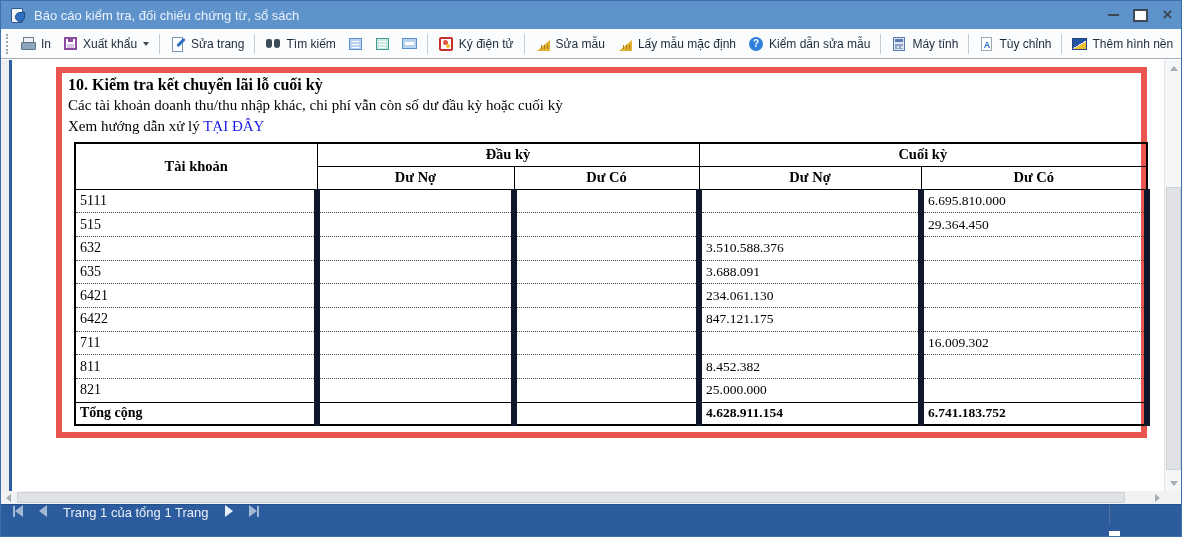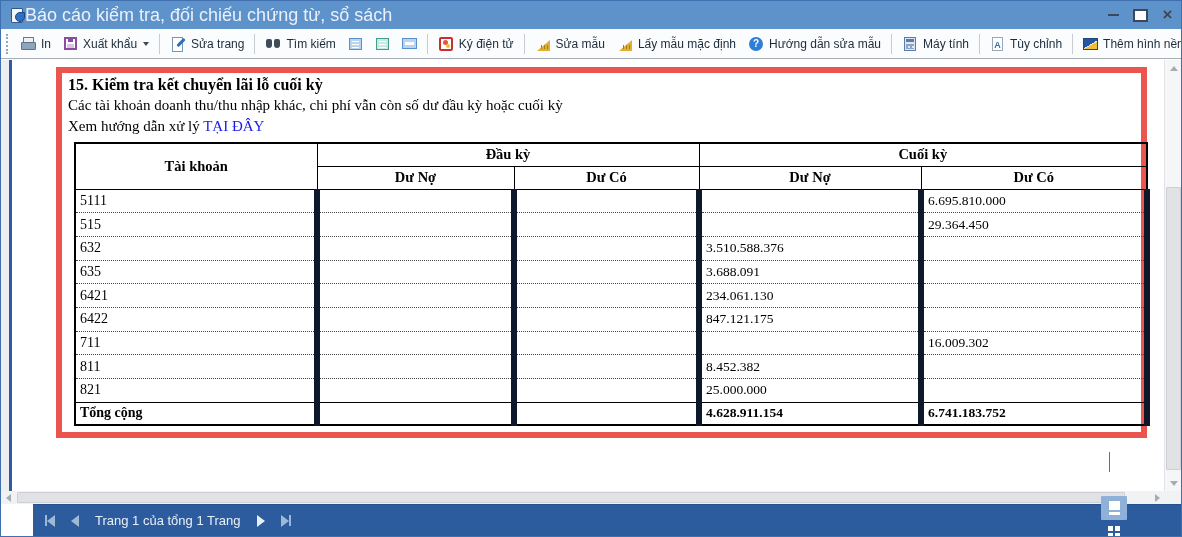--- a/index.html
+++ b/index.html
@@ -10,21 +10,21 @@
     border:1px solid #3f6fae;background:#fff;
   }
   
   .titlebar{position:absolute;top:0;left:0;right:0;height:28px;background:#5e92cb;
     display:flex;align-items:center;padding-left:8px;}
   .app-icon{width:16px;height:16px;position:relative;flex:none;}
   .app-icon::before{content:"";position:absolute;left:2px;top:1px;width:10px;height:13px;
     background:#f2f6fb;border:1px solid #31568c;border-radius:1px;}
   .app-icon::after{content:"";position:absolute;right:0;bottom:1px;width:8px;height:8px;
     background:#2f6fc0;border-radius:50% 0 50% 50%;border:1px solid #1d4a86;}
-  .win-title{color:#eaf1fa;font-size:18px;white-space:nowrap;}
+  .win-title{color:#eaf1fa;font-size:13px;margin-left:9px;white-space:nowrap;}
   .win-controls{margin-left:auto;display:flex;align-items:center;height:100%;}
   .wc{width:27px;height:100%;display:flex;align-items:center;justify-content:center;cursor:default;}
   .wc-min::before{content:"";width:11px;height:2px;background:#3c4854;}
   .wc-max::before{content:"";width:11px;height:9px;border:2px solid #3c4854;background:#fdfdfd;}
   .wc-close{color:#3c4854;font-size:17px;font-weight:bold;line-height:1;padding-bottom:2px;}
   
   .toolbar{position:absolute;top:28px;left:0;right:0;height:30px;background:#fbfcfd;
     border-bottom:1px solid #a6adb5;display:flex;align-items:center;padding:0 4px;}
   .grip{width:3px;height:20px;border-left:2px dotted #9aa6b2;margin:0 5px 0 1px;flex:none;}
   .tb-item{display:flex;align-items:center;padding:3px 5px;margin:0 1px;border-radius:2px;flex:none;}
@@ -126,21 +126,21 @@
   .hs-left{left:0;}.hs-right{right:0;}
   .tri-left{width:0;height:0;border-top:4px solid transparent;border-bottom:4px solid transparent;
     border-right:5px solid #a6acb4;}
   .tri-right{width:0;height:0;border-top:4px solid transparent;border-bottom:4px solid transparent;
     border-left:5px solid #a6acb4;}
   .hs-thumb{position:absolute;left:16px;top:1px;width:1108px;height:11px;background:#e0e2e5;
     border:1px solid #cdd0d4;border-radius:1px;}
   .scroll-corner{position:absolute;right:0;bottom:32px;width:17px;height:13px;background:#f1f2f4;}
   
   .statusbar{position:absolute;left:0;right:0;bottom:0;height:32px;background:#2d5c9e;
-    border-top:1px solid #24508c;display:flex;align-items:center;padding:0 12px;color:#e9eff8;margin-left:32px;}
+    border-top:1px solid #24508c;display:flex;align-items:flex-start;padding:0 12px;color:#e9eff8;}
   .nav-btn{display:flex;align-items:center;margin-right:16px;}
   .nbar{width:2px;height:11px;background:#9fb8d4;}
   .ntri-l{width:0;height:0;border-top:6px solid transparent;border-bottom:6px solid transparent;
     border-right:8px solid #9fb8d4;}
   .ntri-r{width:0;height:0;border-top:6px solid transparent;border-bottom:6px solid transparent;
     border-left:8px solid #9fb8d4;}
   .bright{border-left-color:#e8eff8;}
   .page-text{font-size:13px;margin-right:16px;white-space:nowrap;}
   .sb-right{margin-left:auto;display:flex;align-items:center;flex-direction:column;}
   .sb-sep{width:1px;height:20px;background:#57719e;margin-right:12px;}
@@ -212,21 +212,21 @@
       <div class="tb-item">
         <span class="tbicon template-icon"></span>
         <span class="tb-label">Sửa mẫu</span>
       </div>
       <div class="tb-item">
         <span class="tbicon template-icon"></span>
         <span class="tb-label">Lấy mẫu mặc định</span>
       </div>
       <div class="tb-item">
         <span class="tbicon help-icon"></span>
-        <span class="tb-label">Hướng dẫn sửa mẫu</span>
+        <span class="tb-label">Kiểm dẫn sửa mẫu</span>
       </div>
       <span class="tb-sep"></span>
       <div class="tb-item">
         <span class="tbicon calculator-icon"></span>
         <span class="tb-label">Máy tính</span>
       </div>
       <span class="tb-sep"></span>
       <div class="tb-item">
         <span class="tbicon customize-icon"></span>
         <span class="tb-label">Tùy chỉnh</span>
@@ -236,21 +236,21 @@
         <span class="tbicon background-icon"></span>
         <span class="tb-label">Thêm hình nền</span>
       </div>
     </div>
 
   <div class="content">
     <div class="page-strip"></div>
     <div class="page-edge"></div>
 
     <div class="redbox">
-      <div class="rb-heading">15. Kiểm tra kết chuyển lãi lỗ cuối kỳ</div>
+      <div class="rb-heading">10. Kiểm tra kết chuyển lãi lỗ cuối kỳ</div>
       <div class="rb-desc">Các tài khoản doanh thu/thu nhập khác, chi phí vẫn còn số dư đầu kỳ hoặc cuối kỳ</div>
       <div class="rb-guide"><span>Xem hướng dẫn xử lý </span><a class="rb-link">TẠI ĐÂY</a></div>
 
       <table class="report">
         <colgroup>
           <col class="c-acct">
             <col class="c-dkno">
             <col class="c-dkco">
             <col class="c-ckno">
             <col class="c-ckco">

